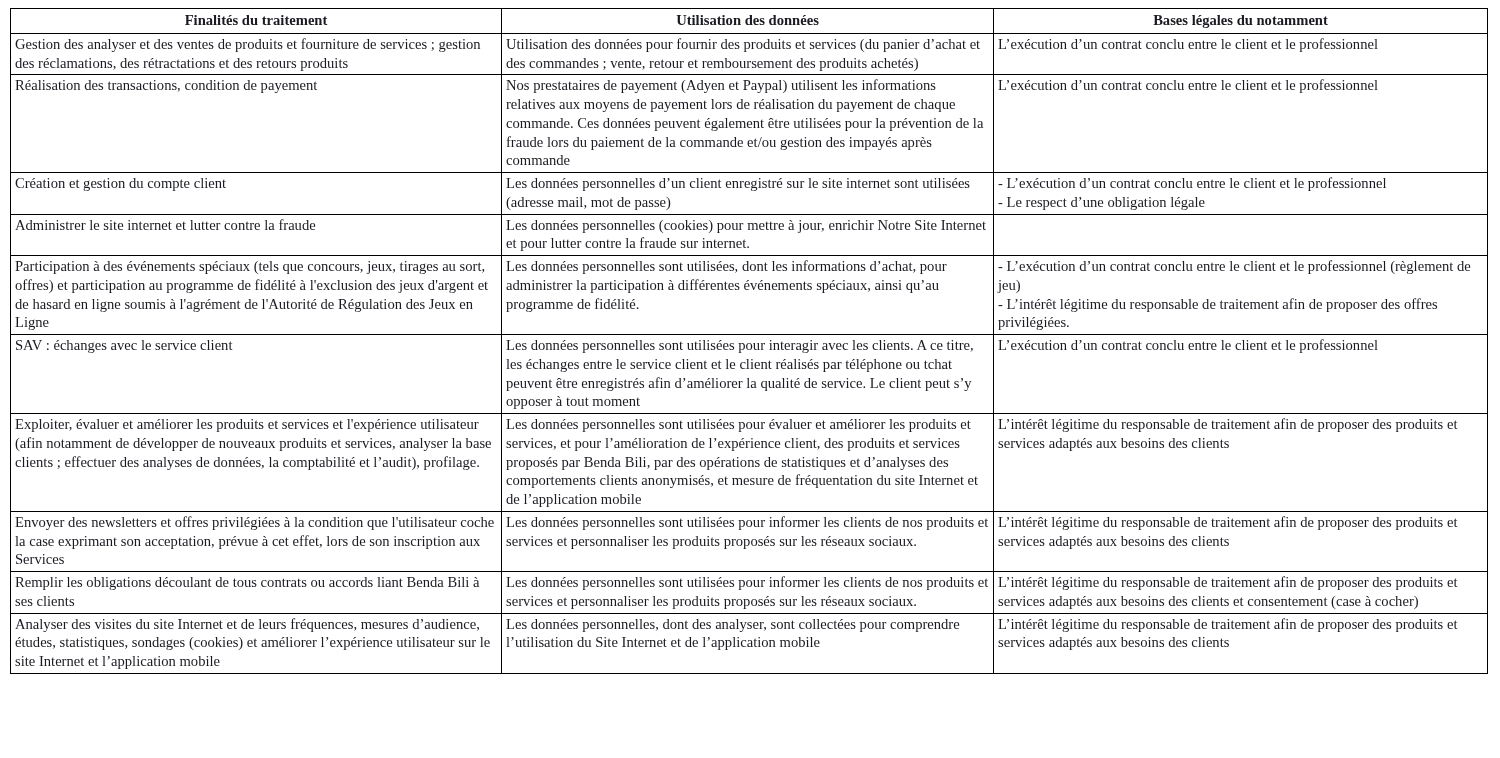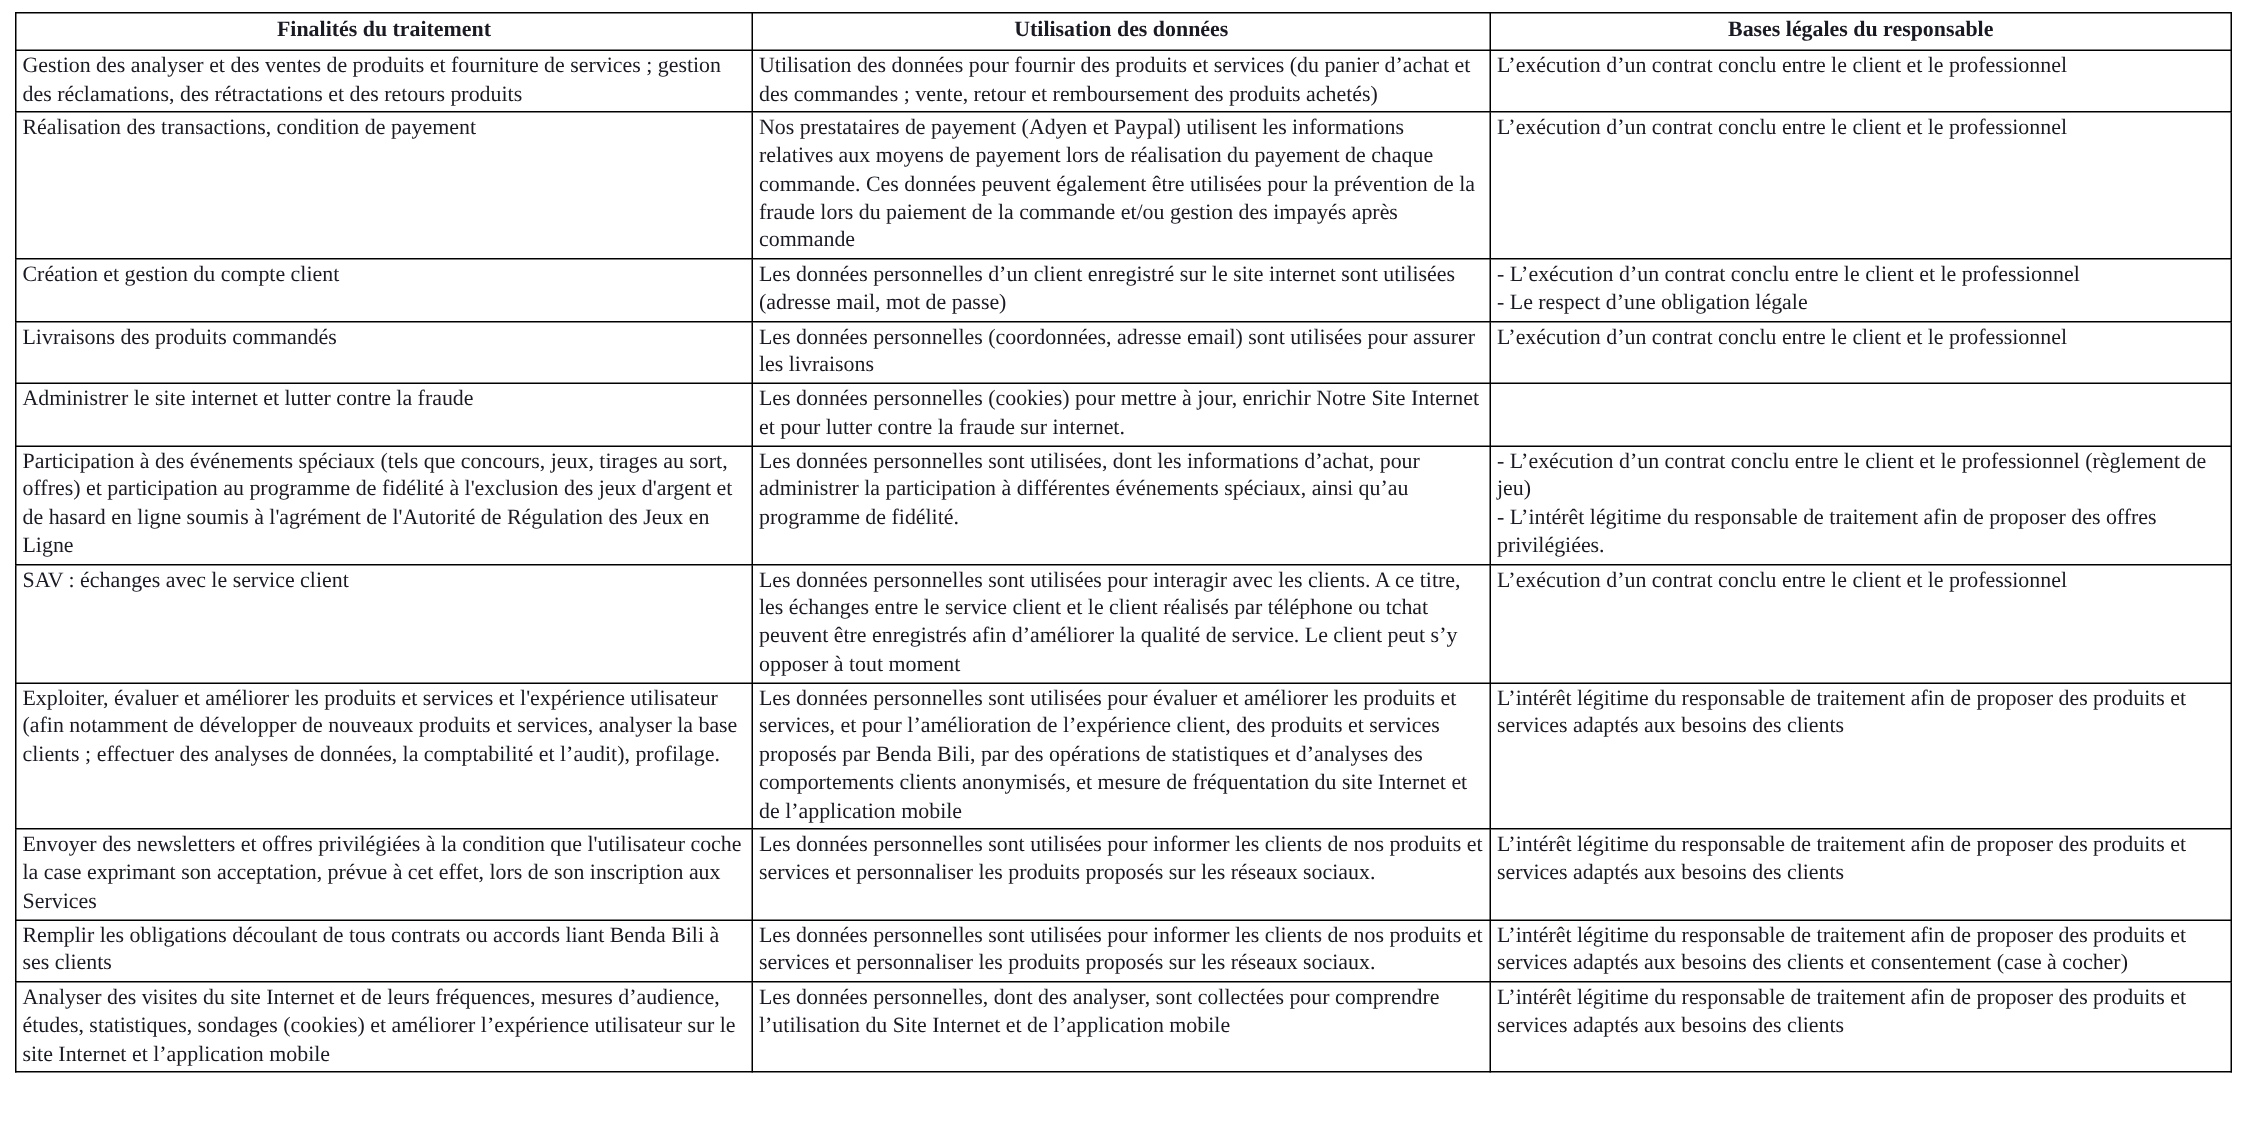--- a/index.html
+++ b/index.html
@@ -56,44 +56,39 @@
   <table class="rgpd-table">
     <colgroup>
       <col class="c1">
       <col class="c2">
       <col class="c3">
     </colgroup>
     <thead>
       <tr>
         <th>Finalités du traitement</th>
         <th>Utilisation des données</th>
-        <th>Bases légales du responsable</th>
+        <th>Bases légales du notamment</th>
       </tr>
     </thead>
     <tbody>
       <tr>
         <td class="cell">Gestion des analyser et des ventes de produits et fourniture de services ; gestion des réclamations, des rétractations et des retours produits</td>
         <td class="cell">Utilisation des données pour fournir des produits et services (du panier d’achat et des commandes ; vente, retour et remboursement des produits achetés)</td>
         <td class="cell">L’exécution d’un contrat conclu entre le client et le professionnel</td>
       </tr>
       <tr>
         <td class="cell">Réalisation des transactions, condition de payement</td>
         <td class="cell">Nos prestataires de payement (Adyen et Paypal) utilisent les informations relatives aux moyens de payement lors de réalisation du payement de chaque commande. Ces données peuvent également être utilisées pour la prévention de la fraude lors du paiement de la commande et/ou gestion des impayés après commande</td>
         <td class="cell">L’exécution d’un contrat conclu entre le client et le professionnel</td>
       </tr>
       <tr>
         <td class="cell">Création et gestion du compte client</td>
         <td class="cell">Les données personnelles d’un client enregistré sur le site internet sont utilisées (adresse mail, mot de passe)</td>
         <td class="cell" style="white-space: pre-wrap;">- L’exécution d’un contrat conclu entre le client et le professionnel
 - Le respect d’une obligation légale</td>
-      </tr>
-      <tr>
-        <td class="cell">Livraisons des produits commandés</td>
-        <td class="cell">Les données personnelles (coordonnées, adresse email) sont utilisées pour assurer les livraisons</td>
-        <td class="cell">L’exécution d’un contrat conclu entre le client et le professionnel</td>
       </tr>
       <tr>
         <td class="cell">Administrer le site internet et lutter contre la fraude</td>
         <td class="cell">Les données personnelles (cookies) pour mettre à jour, enrichir Notre Site Internet et pour lutter contre la fraude sur internet.</td>
         <td class="cell"></td>
       </tr>
       <tr>
         <td class="cell">Participation à des événements spéciaux (tels que concours, jeux, tirages au sort, offres) et participation au programme de fidélité à l'exclusion des jeux d'argent et de hasard en ligne soumis à l'agrément de l'Autorité de Régulation des Jeux en Ligne</td>
         <td class="cell">Les données personnelles sont utilisées, dont les informations d’achat, pour administrer la participation à différentes événements spéciaux, ainsi qu’au programme de fidélité.</td>
         <td class="cell" style="white-space: pre-wrap;">- L’exécution d’un contrat conclu entre le client et le professionnel (règlement de jeu)

